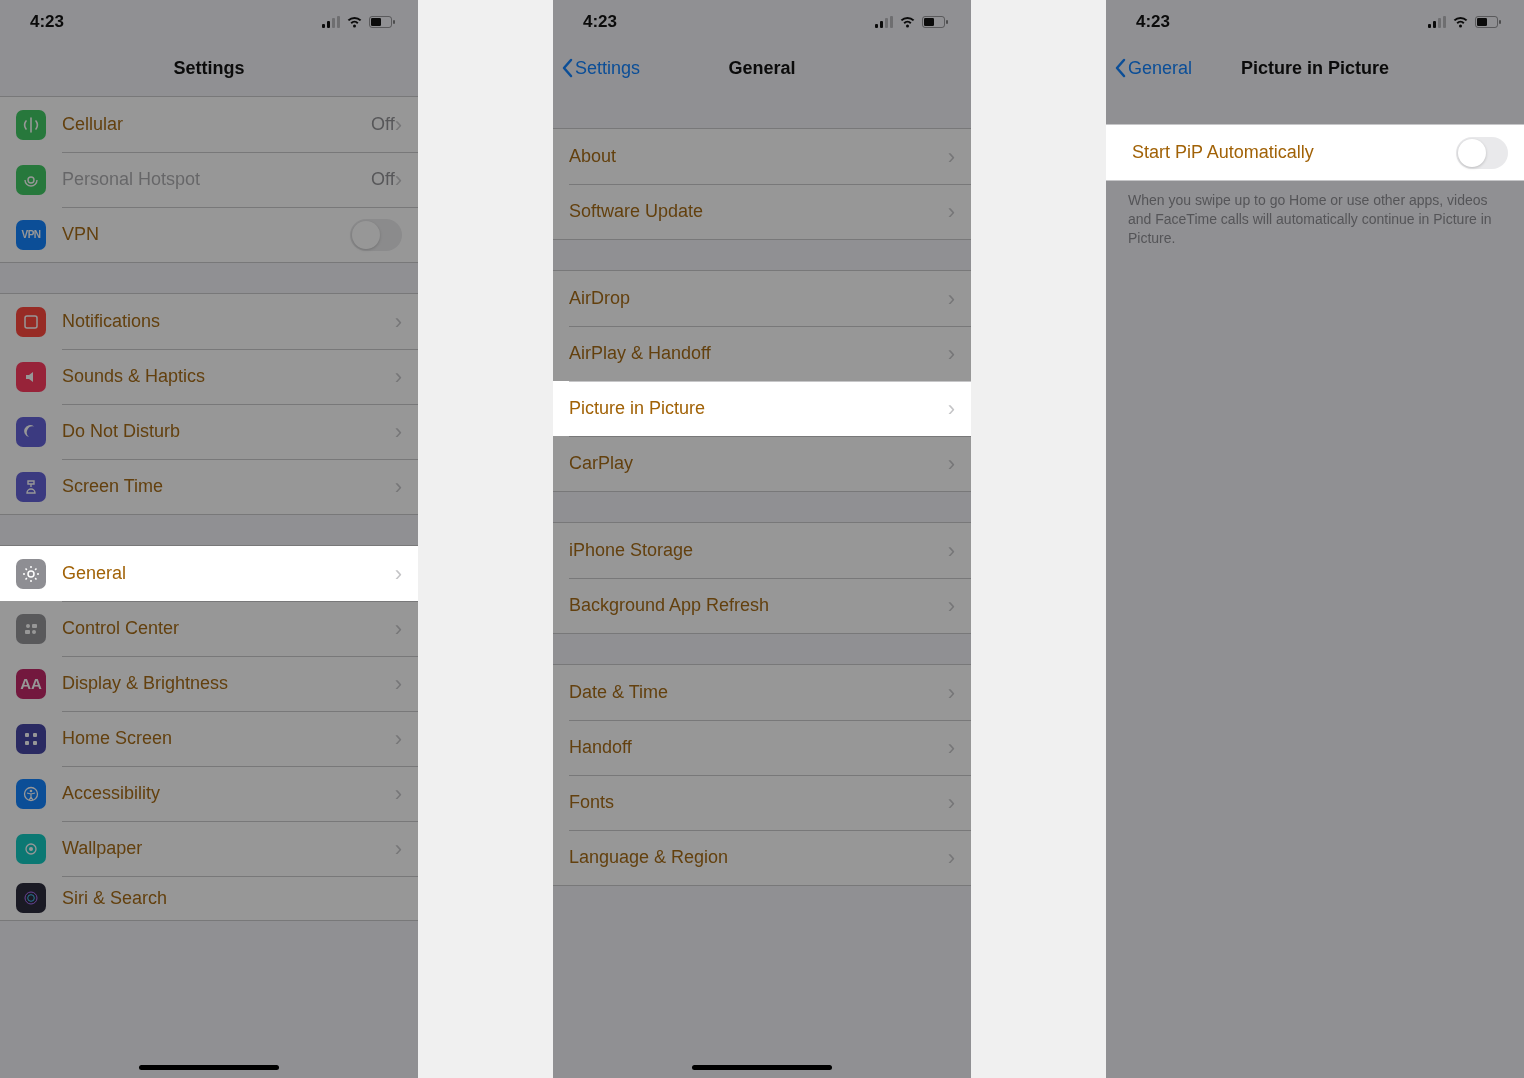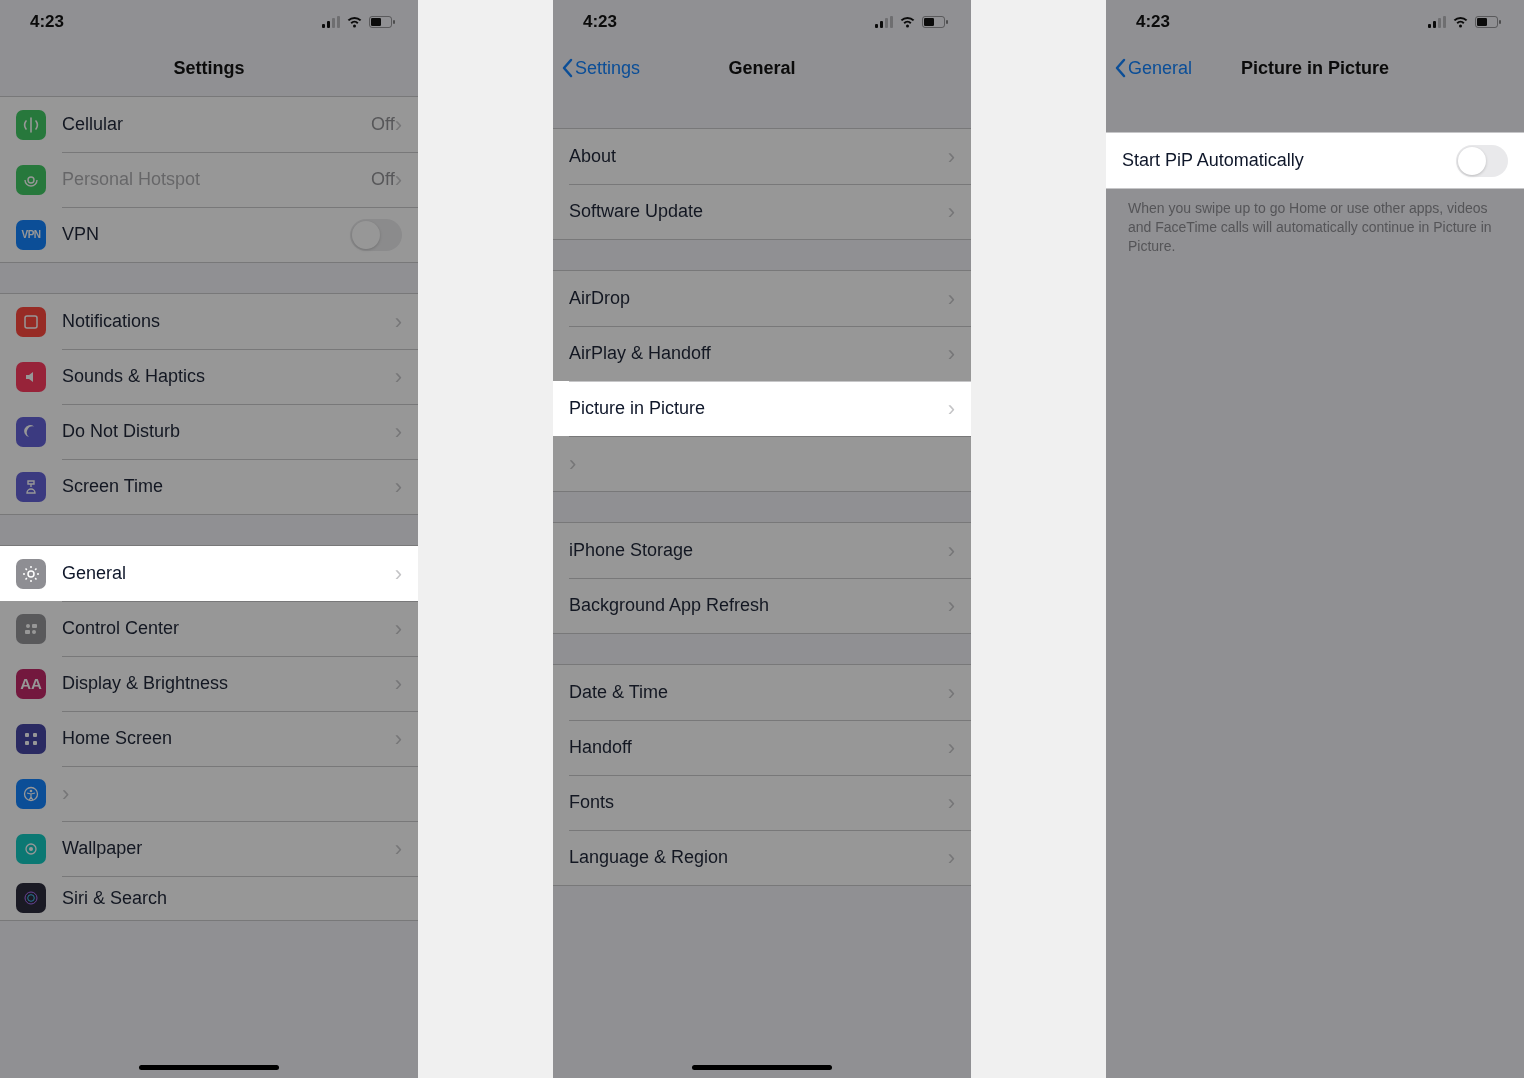--- a/index.html
+++ b/index.html
@@ -85,21 +85,21 @@
   .row.noicon::before { left:16px; }
   .app-icon {
     width:30px; height:30px; border-radius:7px;
     margin-right:16px;
     flex-shrink:0;
     display:flex; align-items:center; justify-content:center;
     color:#fff; font-size:14px; font-weight:600;
   }
   .row-label {
     flex:1;
-    font-size:18px; color:#0f172a;
+    font-size:18px; color:#a16207;
   }
   .row-value {
     font-size:18px; color:rgba(60,60,67,0.6);
     margin-right:0;
   }
   .chev {
     color:rgba(60,60,67,0.3);
     font-size:22px;
   }
   .disabled .row-label { color:rgba(60,60,67,0.45); }
@@ -289,20 +289,21 @@
       <span class="chev">›</span>
     </div>
     <div class="row">
       <span class="app-icon ic-access">
           <svg width="16" height="16" viewBox="0 0 16 16">
             <circle cx="8" cy="8" r="6.5" stroke="#fff" stroke-width="1.3" fill="none"></circle>
             <circle cx="8" cy="5" r="1.3" fill="#fff"></circle>
             <path d="M4 7l4 1 4-1M8 8v3l-2 3M8 11l2 3" stroke="#fff" stroke-width="1.2" fill="none"></path>
           </svg>
         </span>
+      <span class="row-label">Accessibility</span>
       <span class="chev">›</span>
     </div>
     <div class="row">
       <span class="app-icon ic-wall">
           <svg width="16" height="16" viewBox="0 0 16 16">
             <circle cx="8" cy="8" r="5" stroke="#fff" stroke-width="1.3" fill="none"></circle>
             <circle cx="8" cy="8" r="2" fill="#fff"></circle>
           </svg>
         </span>
       <span class="row-label">Wallpaper</span>
@@ -372,20 +373,21 @@
     </div>
     <div class="row noicon">
       <span class="row-label">AirPlay &amp; Handoff</span>
       <span class="chev">›</span>
     </div>
     <div class="row noicon highlight">
       <span class="row-label">Picture in Picture</span>
       <span class="chev">›</span>
     </div>
     <div class="row noicon">
+      <span class="row-label">CarPlay</span>
       <span class="chev">›</span>
     </div>
   </div>
 
   <div class="group">
     <div class="row noicon">
       <span class="row-label">iPhone Storage</span>
       <span class="chev">›</span>
     </div>
     <div class="row noicon">
@@ -441,21 +443,21 @@
   <div class="nav">
     <span class="nav-back">
       <svg width="12" height="20" viewBox="0 0 12 20">
           <path d="M10 2L3 10l7 8" stroke="#007aff" stroke-width="2.5" fill="none" stroke-linecap="round" stroke-linejoin="round"></path>
         </svg>
       <span>General</span>
     </span>
     <span class="nav-title">Picture in Picture</span>
   </div>
 
-  <div class="group highlight" style="margin-top:40px; z-index:100; position:relative;">
+  <div class="group highlight" style="margin-top:32px; z-index:100; position:relative;padding-left:10px;">
     <div class="row noicon" style="background:#fff">
       <span class="row-label">Start PiP Automatically</span>
       <span class="switch"></span>
     </div>
   </div>
 
   <div class="footer-text">When you swipe up to go Home or use other apps, videos and FaceTime calls will automatically continue in Picture in Picture.</div>
 
   <div class="dim"></div>
 </div>

